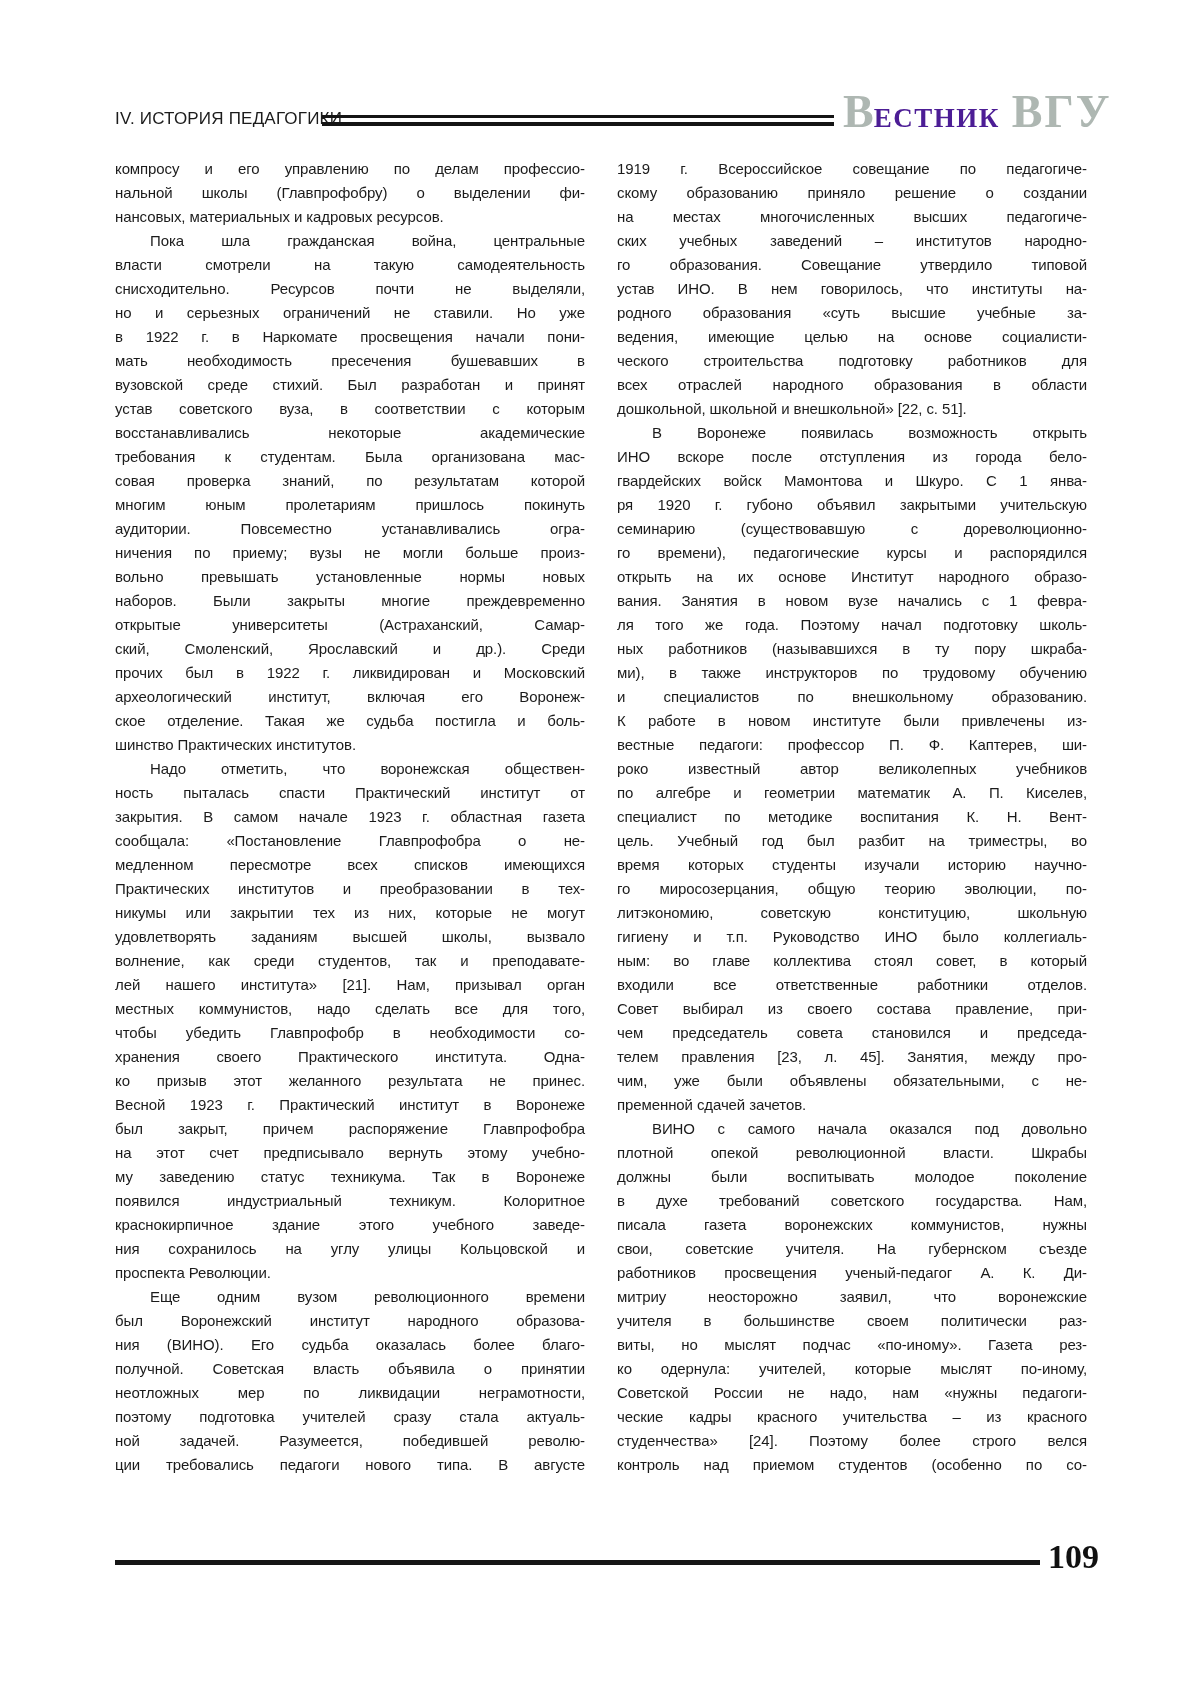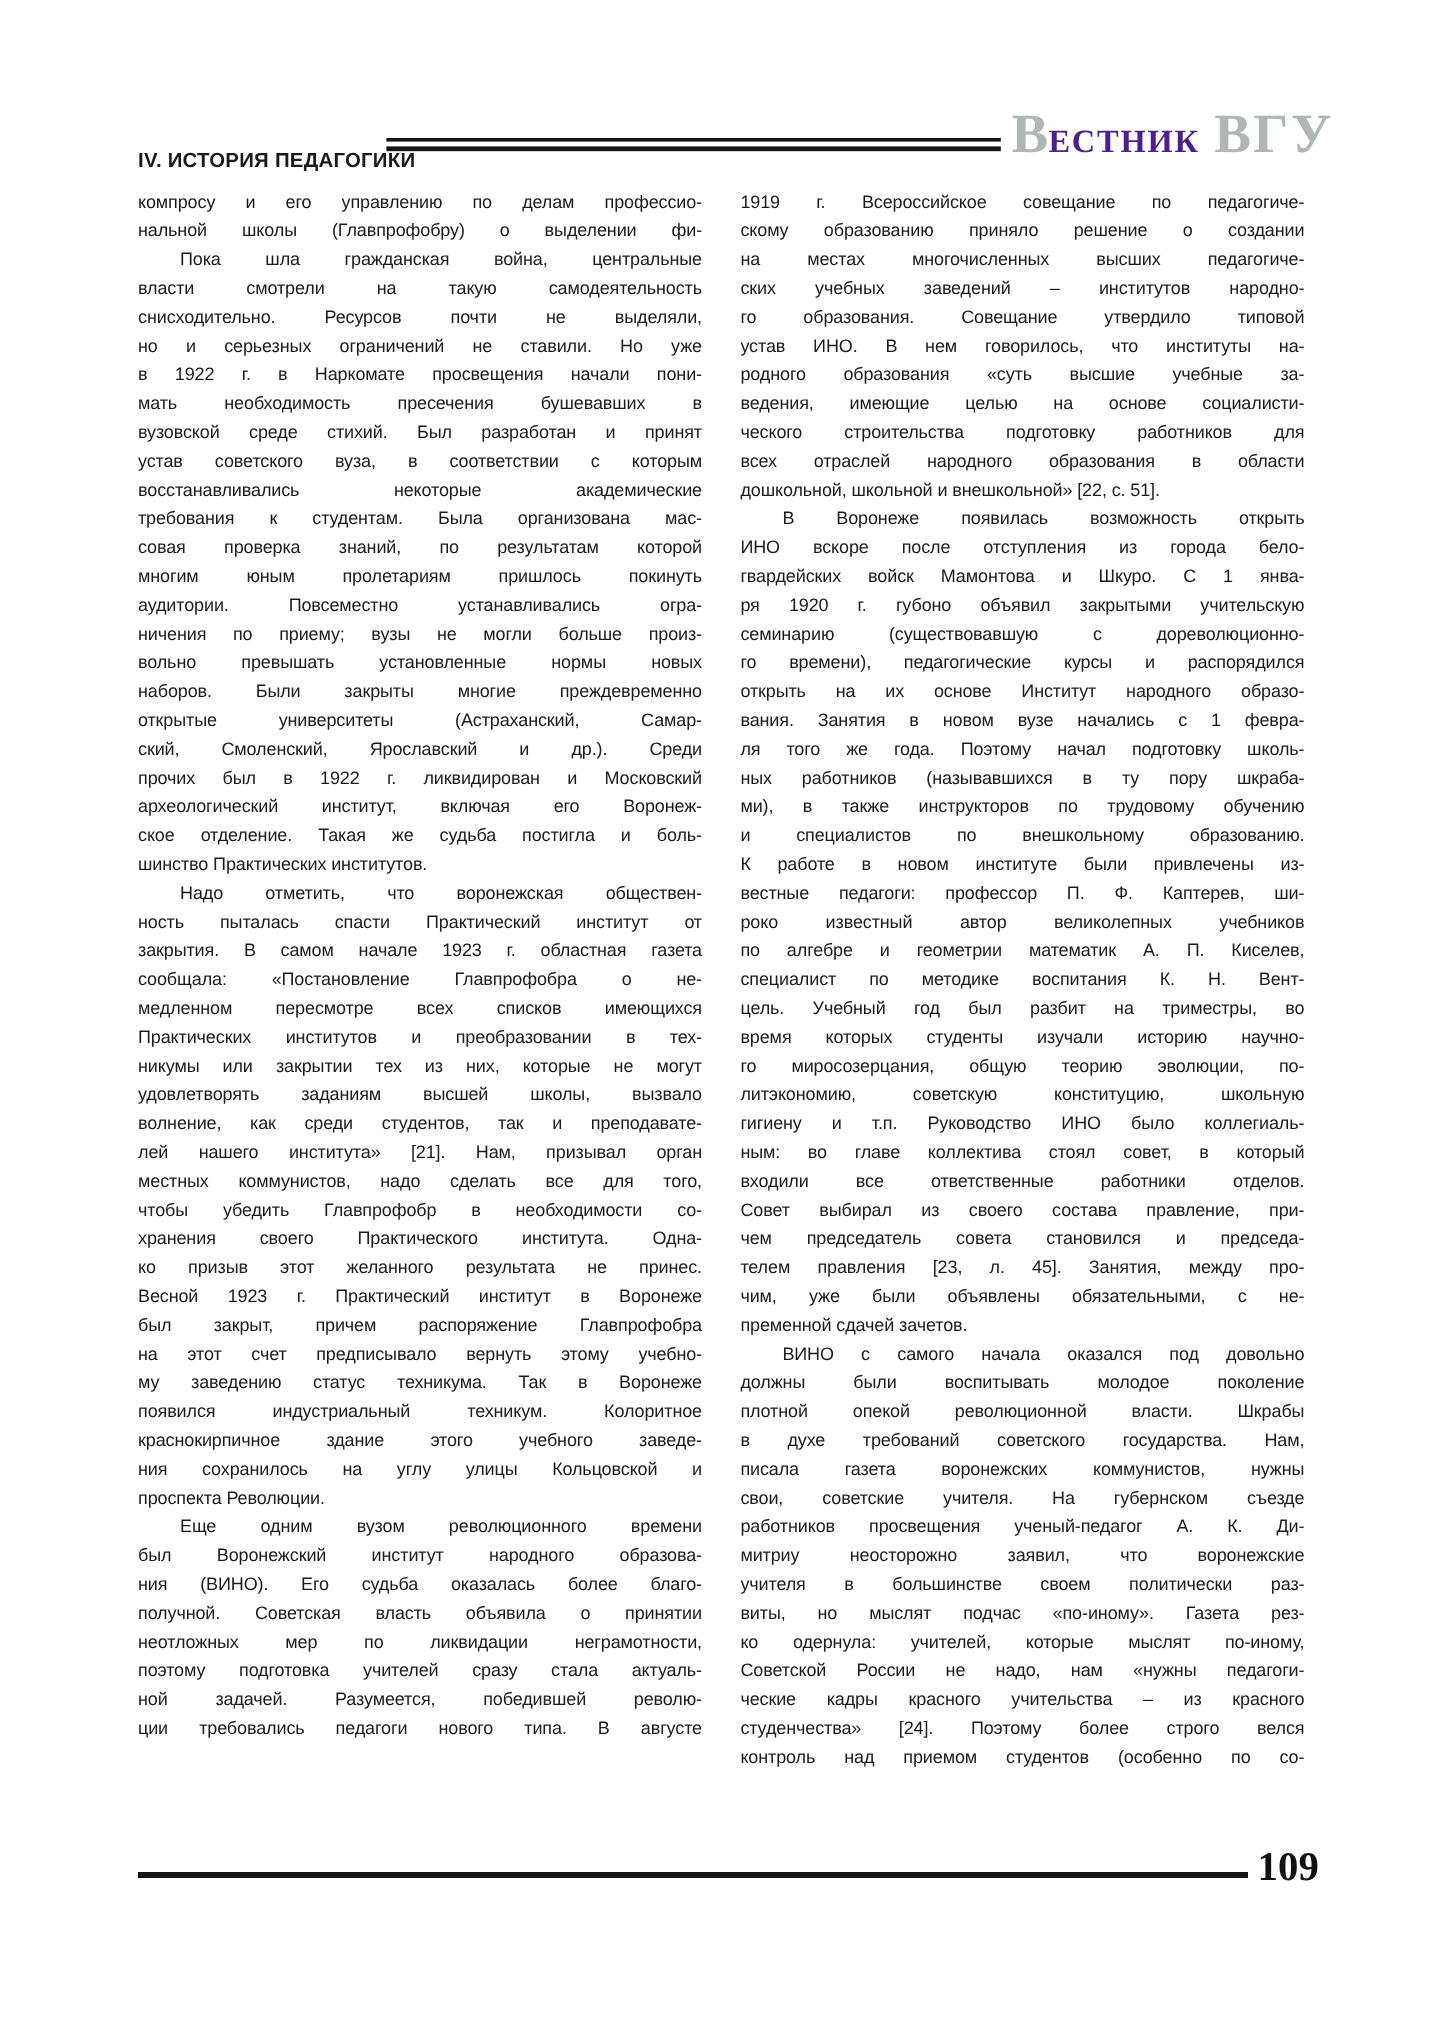--- a/index.html
+++ b/index.html
@@ -8,23 +8,22 @@
     background: #ffffff;
     position: relative;
     font-family: "Liberation Sans", sans-serif;
     color: #1b1b1b;
     overflow: hidden;
   }
 
   
   .section-title {
     position: absolute; left: 115px; top: 109px;
-    font-size: 17px; font-weight: bold; letter-spacing: 0.2px;
+    font-size: 17px; font-weight: normal; letter-spacing: 0.2px;
     white-space: nowrap;
-    margin-top: 15px;
   }
   .header-rule {
     position: absolute; left: 322px; top: 115px;
     width: 512px; height: 4px;
     border-top: 3px solid #141414;
     border-bottom: 4px solid #141414;
   }
   .logo {
     position: absolute; left: 843px; top: 88px;
     font-family: "Liberation Serif", serif;
@@ -68,20 +67,21 @@
 
 <div class="section-title">IV. ИСТОРИЯ ПЕДАГОГИКИ</div>
 <div class="header-rule"></div>
 <div class="logo">
   <span class="initial">В</span><span class="rest">ЕСТНИК</span><span class="abbr">ВГУ</span>
 </div>
 
 <div class="col col-left">
     <div class="line">компросу и его управлению по делам профессио-</div>
     <div class="line">нальной школы (Главпрофобру) о выделении фи-</div>
+    <div class="line last">нансовых, материальных и кадровых ресурсов.</div>
     <div class="line indent">Пока шла гражданская война, центральные</div>
     <div class="line">власти смотрели на такую самодеятельность</div>
     <div class="line">снисходительно. Ресурсов почти не выделяли,</div>
     <div class="line">но и серьезных ограничений не ставили. Но уже</div>
     <div class="line">в 1922 г. в Наркомате просвещения начали пони-</div>
     <div class="line">мать необходимость пресечения бушевавших в</div>
     <div class="line">вузовской среде стихий. Был разработан и принят</div>
     <div class="line">устав советского вуза, в соответствии с которым</div>
     <div class="line">восстанавливались некоторые академические</div>
     <div class="line">требования к студентам. Была организована мас-</div>
@@ -163,22 +163,22 @@
     <div class="line">литэкономию, советскую конституцию, школьную</div>
     <div class="line">гигиену и т.п. Руководство ИНО было коллегиаль-</div>
     <div class="line">ным: во главе коллектива стоял совет, в который</div>
     <div class="line">входили все ответственные работники отделов.</div>
     <div class="line">Совет выбирал из своего состава правление, при-</div>
     <div class="line">чем председатель совета становился и председа-</div>
     <div class="line">телем правления [23, л. 45]. Занятия, между про-</div>
     <div class="line">чим, уже были объявлены обязательными, с не-</div>
     <div class="line last">пременной сдачей зачетов.</div>
     <div class="line indent">ВИНО с самого начала оказался под довольно</div>
+    <div class="line">плотной опекой революционной власти. Шкрабы</div>
     <div class="line">должны были воспитывать молодое поколение</div>
-    <div class="line">плотной опекой революционной власти. Шкрабы</div>
     <div class="line">в духе требований советского государства. Нам,</div>
     <div class="line">писала газета воронежских коммунистов, нужны</div>
     <div class="line">свои, советские учителя. На губернском съезде</div>
     <div class="line">работников просвещения ученый-педагог А. К. Ди-</div>
     <div class="line">митриу неосторожно заявил, что воронежские</div>
     <div class="line">учителя в большинстве своем политически раз-</div>
     <div class="line">виты, но мыслят подчас «по-иному». Газета рез-</div>
     <div class="line">ко одернула: учителей, которые мыслят по-иному,</div>
     <div class="line">Советской России не надо, нам «нужны педагоги-</div>
     <div class="line">ческие кадры красного учительства – из красного</div>

